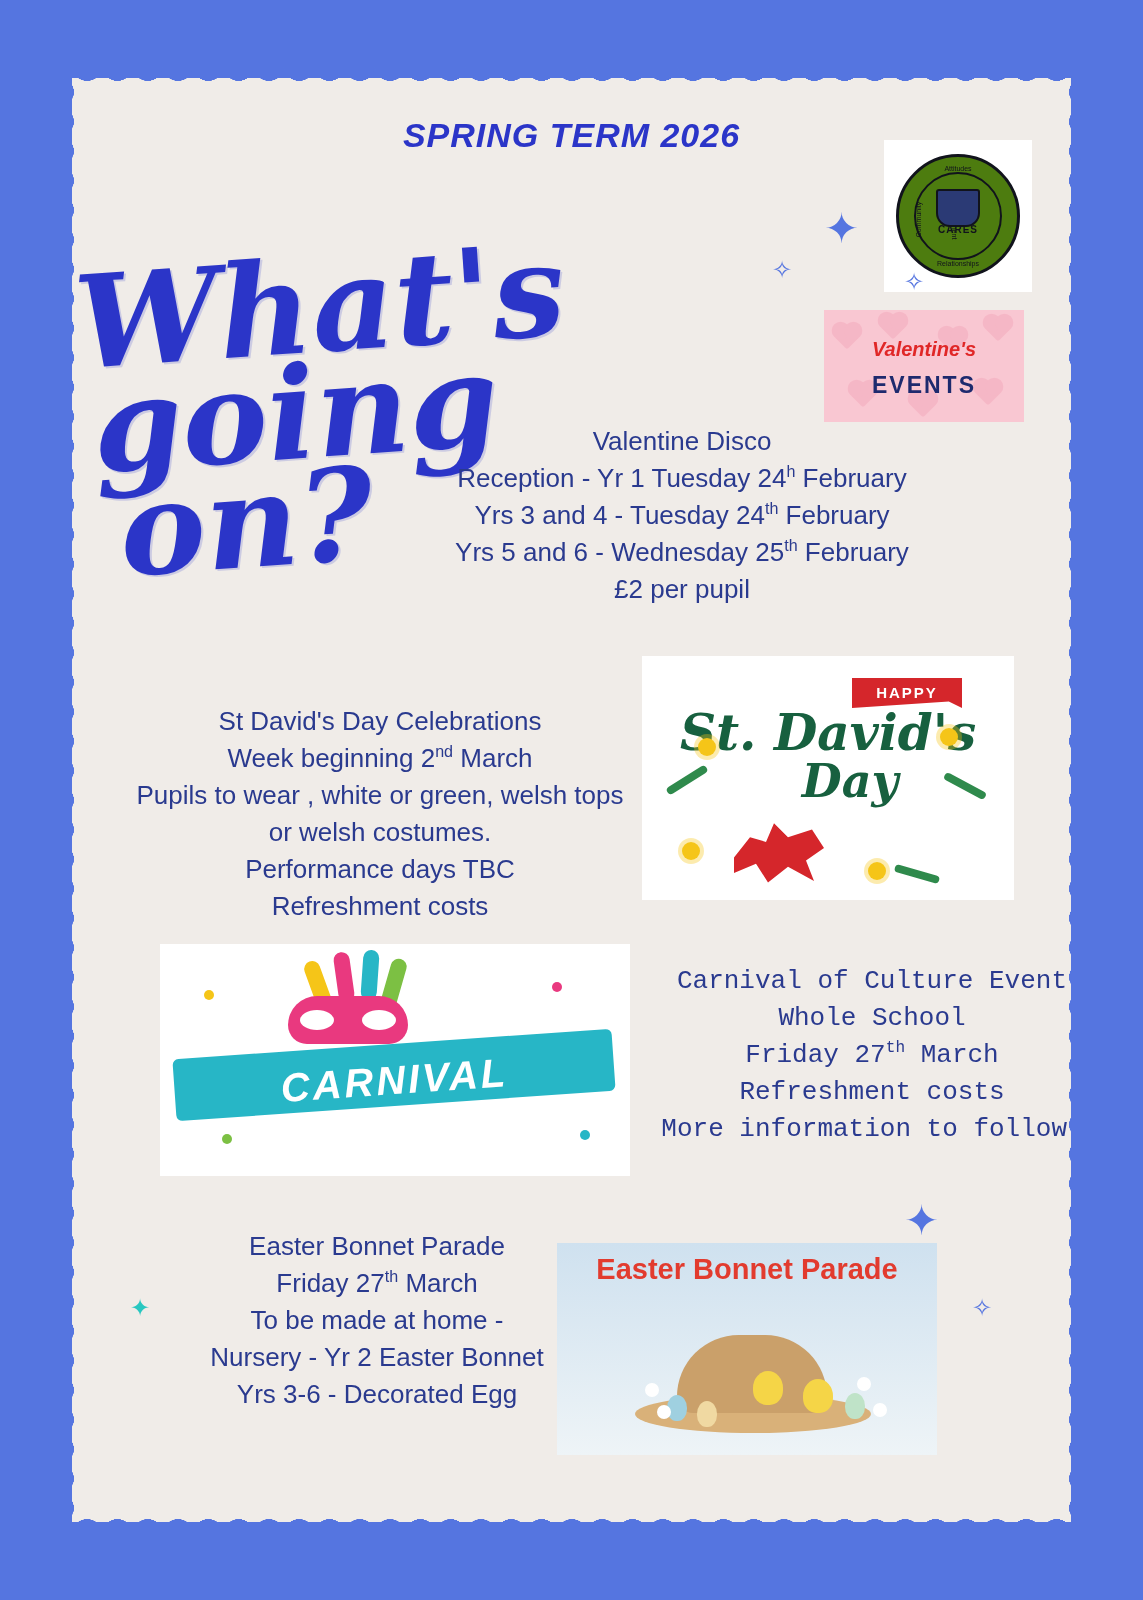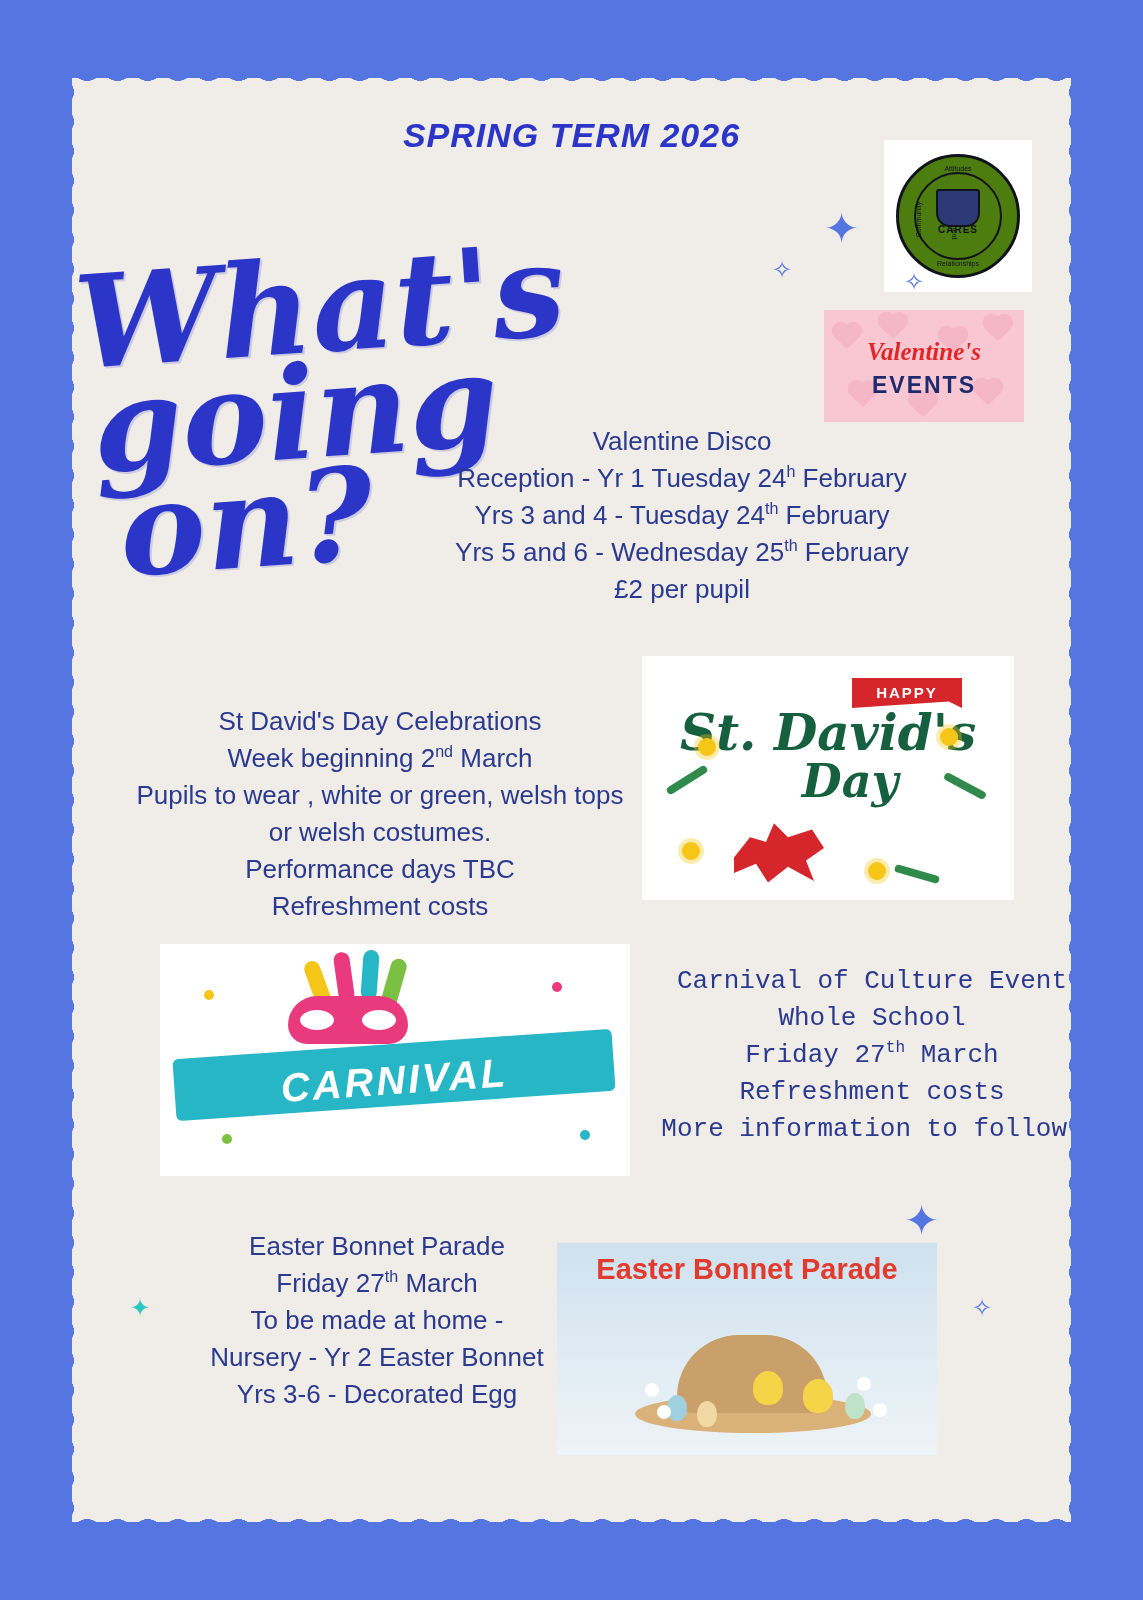--- a/index.html
+++ b/index.html
@@ -153,22 +153,22 @@
     transform: rotate(45deg); border-radius: 3px;
   }
   .valentine-hearts span::before, .valentine-hearts span::after {
     content: ""; position: absolute; width: 18px; height: 18px;
     background: #f3a8bb; border-radius: 50%;
   }
   .valentine-hearts span::before { left: -9px; top: 0; }
   .valentine-hearts span::after  { left: 0; top: -9px; }
   .valentine-txt1 {
     position: absolute; left: 0; right: 0; top: 28px;
-    text-align: center; color: #e02727; font-size: 25px;
-    font-family: Liberation Serif, serif; font-style: italic; font-weight: bold;
+    text-align: center; color: #e02727; font-size: 20px;
+    font-family: Liberation Sans, sans-serif; font-style: italic; font-weight: bold;
   }
   .valentine-txt2 {
     position: absolute; left: 0; right: 0; top: 62px;
     text-align: center; color: #1e2a6e; font-size: 23px;
     font-weight: bold; letter-spacing: 2px;
   }
 
   
   .stdavid-box { left: 570px; top: 578px; width: 372px; height: 244px; }
   .sd-banner {

